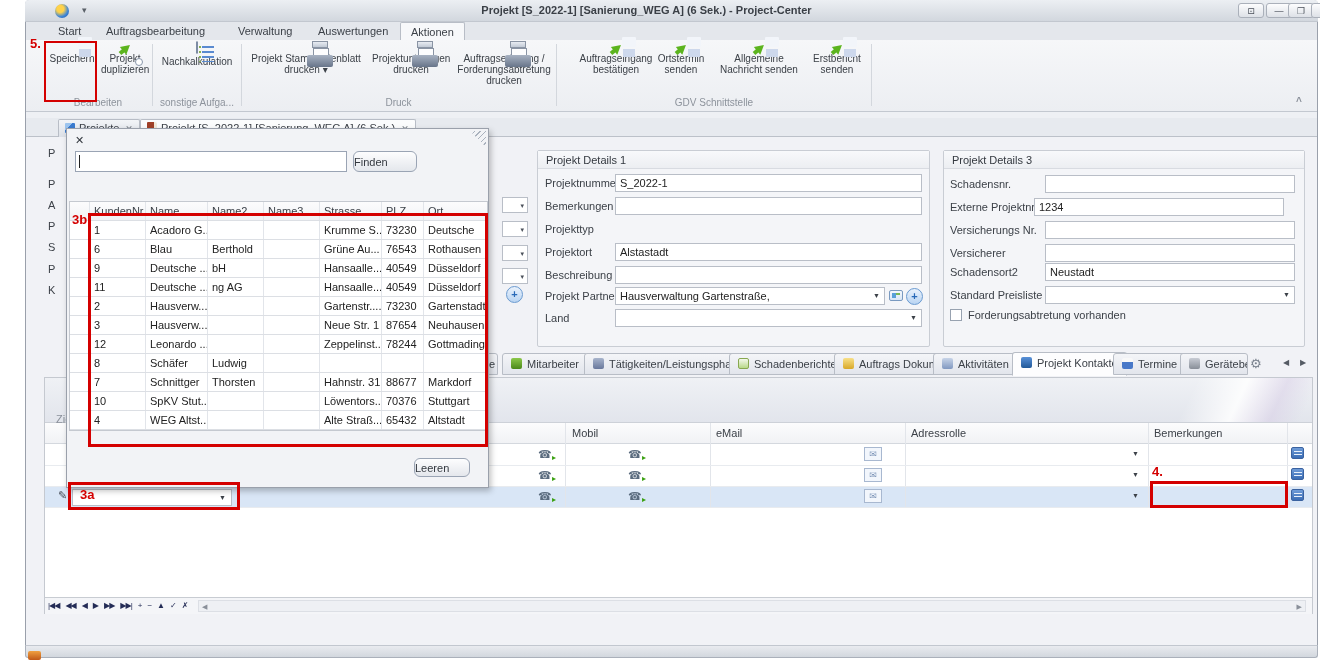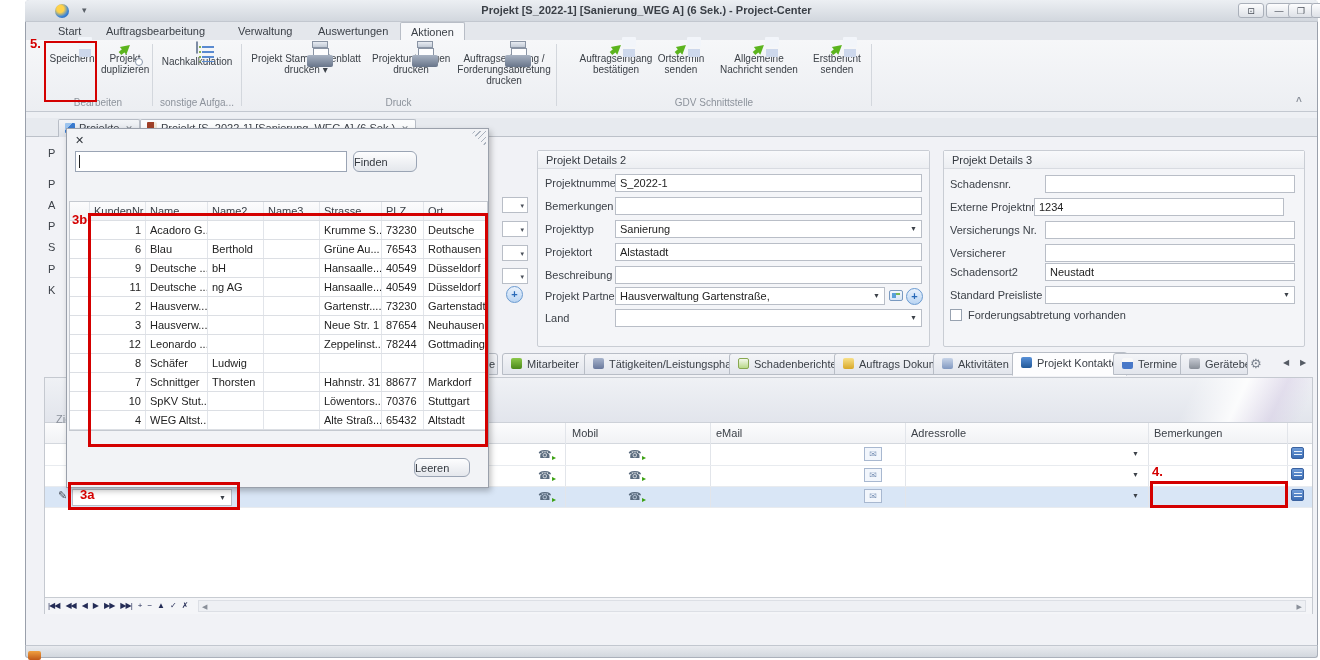--- a/index.html
+++ b/index.html
@@ -148,21 +148,21 @@
                 clip-path:polygon(100% 0, 0 0, 100% 100%); position:absolute; }
   .popup-search { left:8px; top:22px; width:272px; height:21px; background:#fff; border:1px solid #9aa4b4; }
   .caret { position:absolute; left:3px; top:3px; width:1px; height:13px; background:#222; }
   .popup-btn { background:linear-gradient(#fdfdfe,#e4e7ec); border:1px solid #9aa4b4; border-radius:6px;
                text-align:left; color:#33383f; }
   .lk-table { left:2px; top:72px; width:419px; background:#fff; border:1px solid #c5c9d0; position:absolute; }
   .lk-hrow, .lk-row { display:flex; height:19px; line-height:18px; border-bottom:1px solid #dcdfe4; }
   .lk-hrow { background:linear-gradient(#fcfcfd,#f1f2f5); color:#3c4148; }
   .lk-row { color:#222; background:#fff; }
   .lc { border-right:1px solid #e2e5ea; padding:0 4px; overflow:hidden; white-space:nowrap; }
-  .w-ind{width:20px; padding:0;} .w-knr{width:56px;text-align:right;} .w-n1{width:62px;} .w-n2{width:56px;}
+  .w-ind{width:20px; padding:0;} .w-knr{width:56px;} .w-n1{width:62px;} .w-n2{width:56px;}
   .w-n3{width:56px;} .w-str{width:62px;} .w-plz{width:42px;} .w-ort{width:63px; border-right:none;}
 
   
   .anno { z-index:100; color:#d40000; font-weight:bold; font-size:13px; font-family:"Liberation Sans",sans-serif; }
   .anno-box { z-index:100; border:3px solid #d40000; background:transparent; }
 </style>
 </head>
 <body>
 
 <div id="screen">
@@ -257,30 +257,27 @@
   <div class="abs frag-letter" style="top:241px">S</div>
   <div class="abs frag-letter" style="top:263px">P</div>
   <div class="abs frag-letter" style="top:284px">K</div>
   <div class="abs mini-combo" style="left:502px;top:197px"><span class="da">▾</span></div>
   <div class="abs mini-combo" style="left:502px;top:221px"><span class="da">▾</span></div>
   <div class="abs mini-combo" style="left:502px;top:245px"><span class="da">▾</span></div>
   <div class="abs mini-combo" style="left:502px;top:268px"><span class="da">▾</span></div>
   <div class="abs plus-btn" style="left:506px;top:286px">+</div>
 
   <div class="abs gbox" style="left:537px;top:150px;width:393px;height:197px">
-    <div class="gbox-caption">Projekt Details 2</div>
+    <div class="gbox-caption">Projekt Details 1</div>
   </div>
   <div class="abs frow-label" style="left:545px;top:177px">Projektnummer</div>
   <div class="abs" style="left:615px;top:174px;width:307px"><input class="tinput" readonly="" value="S_2022-1" style=""></div>
   <div class="abs frow-label" style="left:545px;top:200px">Bemerkungen</div>
   <div class="abs" style="left:615px;top:197px;width:307px"><input class="tinput" readonly="" value="" style=""></div>
   <div class="abs frow-label" style="left:545px;top:223px">Projekttyp</div>
-  <div class="abs" style="left:615px;top:220px;width:307px">
-    <input class="tinput" readonly="" value="Sanierung" style=""><span class="combo-arrow">▼</span>
-  </div>
   <div class="abs frow-label" style="left:545px;top:246px">Projektort</div>
   <div class="abs" style="left:615px;top:243px;width:307px"><input class="tinput" readonly="" value="Alstastadt" style=""></div>
   <div class="abs frow-label" style="left:545px;top:269px">Beschreibung</div>
   <div class="abs" style="left:615px;top:266px;width:307px"><input class="tinput" readonly="" value="" style=""></div>
   <div class="abs frow-label" style="left:545px;top:290px">Projekt Partner</div>
   <div class="abs" style="left:615px;top:287px;width:270px">
     <input class="tinput" readonly="" value="Hausverwaltung Gartenstraße," style=""><span class="combo-arrow">▼</span>
   </div>
   <div class="abs card-icon" style="left:889px;top:290px"></div>
   <div class="abs plus-btn" style="left:906px;top:288px">+</div>

